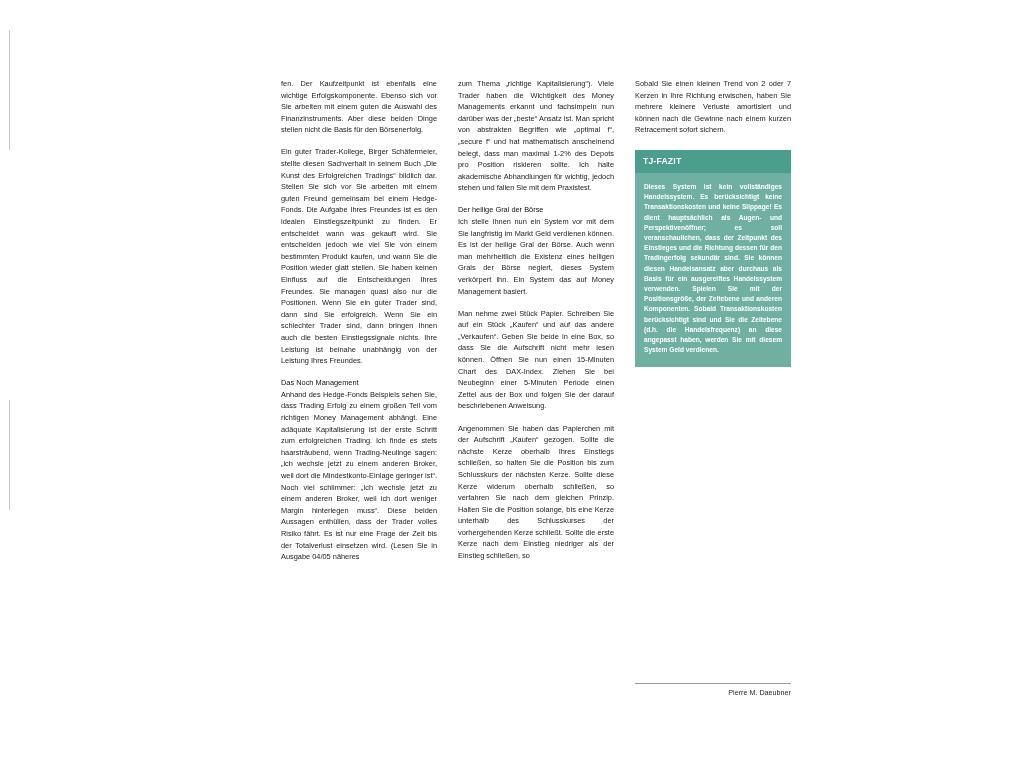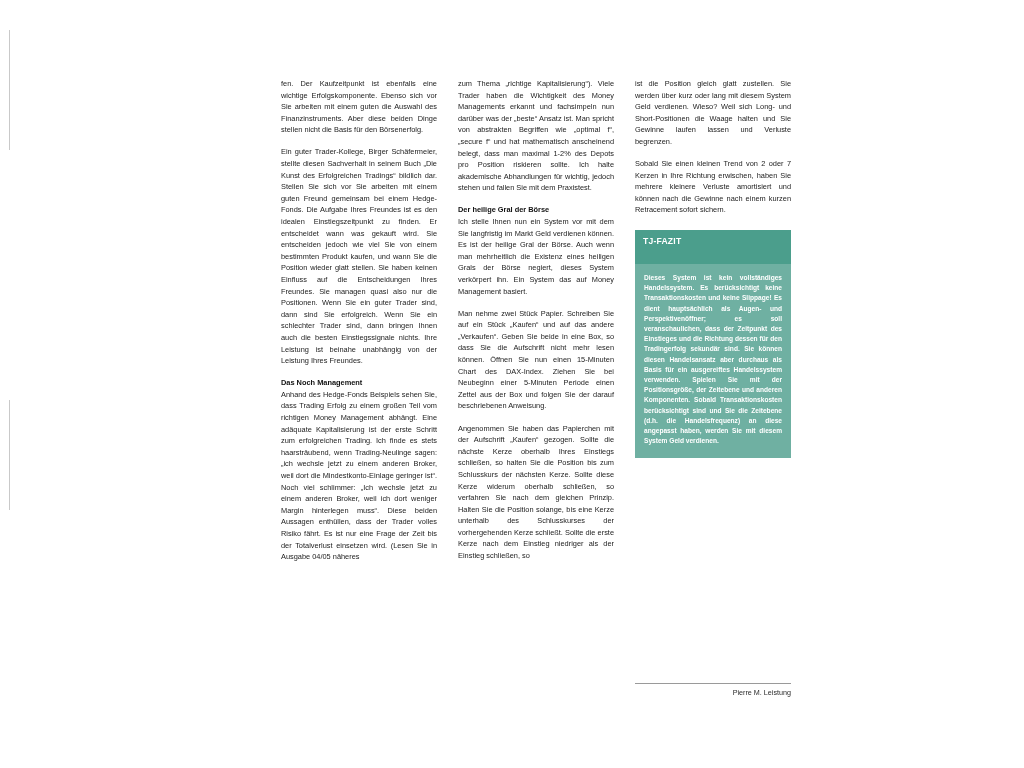--- a/index.html
+++ b/index.html
@@ -47,36 +47,36 @@
     font-size: 7.4px;
     line-height: 11.6px;
     text-align: justify;
     color: #1b1b1b;
     margin-bottom: 10.5px;
     hyphens: manual;
   }
   .col h3 {
     font-size: 7.4px;
     line-height: 11.6px;
-    font-weight: bold;
+    font-weight: normal;
     color: #111;
     margin-bottom: 0px;
   }
   
   .fazit {
     width: 156px;
     margin-top: 14px;
     background: #6fb0a2;
   }
   .fazit-head {
     background: #4b9e8c;
     color: #ffffff;
     font-weight: bold;
     font-size: 8.6px;
-    padding: 6px 8px 18px 8px;
+    padding: 6px 8px 7px 8px;
     letter-spacing: 0.2px;
   }
   .fazit-body {
     color: #ffffff;
     font-size: 6.6px;
     line-height: 10.2px;
     font-weight: bold;
     text-align: justify;
     padding: 9px 9px 12px 9px;
   }
@@ -116,26 +116,25 @@
 
     <div class="col">
       <p>zum Thema „richtige Kapitalisierung“). Viele Trader haben die Wichtigkeit des Money Managements erkannt und fachsimpeln nun darüber was der „beste“ Ansatz ist. Man spricht von abstrakten Begriffen wie „optimal f“, „secure f“ und hat mathematisch anscheinend belegt, dass man maximal 1-2% des Depots pro Position riskieren sollte. Ich halte akademische Abhandlungen für wichtig, jedoch stehen und fallen Sie mit dem Praxistest.</p>
       <h3>Der heilige Gral der Börse</h3>
       <p>Ich stelle Ihnen nun ein System vor mit dem Sie langfristig im Markt Geld verdienen können. Es ist der heilige Gral der Börse. Auch wenn man mehrheitlich die Existenz eines heiligen Grals der Börse negiert, dieses System verkörpert ihn. Ein System das auf Money Management basiert.</p>
       <p>Man nehme zwei Stück Papier. Schreiben Sie auf ein Stück „Kaufen“ und auf das andere „Verkaufen“. Geben Sie beide in eine Box, so dass Sie die Aufschrift nicht mehr lesen können. Öffnen Sie nun einen 15-Minuten Chart des DAX-Index. Ziehen Sie bei Neubeginn einer 5-Minuten Periode einen Zettel aus der Box und folgen Sie der darauf beschriebenen Anweisung.</p>
       <p>Angenommen Sie haben das Papierchen mit der Aufschrift „Kaufen“ gezogen. Sollte die nächste Kerze oberhalb Ihres Einstiegs schließen, so halten Sie die Position bis zum Schlusskurs der nächsten Kerze. Sollte diese Kerze widerum oberhalb schließen, so verfahren Sie nach dem gleichen Prinzip. Halten Sie die Position solange, bis eine Kerze unterhalb des Schlusskurses der vorhergehenden Kerze schließt. Sollte die erste Kerze nach dem Einstieg niedriger als der Einstieg schließen, so</p>
     </div>
 
     <div class="col">
-      <p>ist die Position gleich glatt zustellen. Sie werden über kurz oder lang mit diesem System Geld verdienen. Wieso? Weil sich Long- und Short-Positionen die Waage halten und Sie Gewinne laufen lassen und Verluste begrenzen.</p>
       <p>Sobald Sie einen kleinen Trend von 2 oder 7 Kerzen in Ihre Richtung erwischen, haben Sie mehrere kleinere Verluste amortisiert und können nach die Gewinne nach einem kurzen Retracement sofort sichern.</p>
 
       <div class="fazit">
         <div class="fazit-head">TJ-FAZIT</div>
         <div class="fazit-body">Dieses System ist kein vollständiges Handelssystem. Es berücksichtigt keine Transaktionskosten und keine Slippage! Es dient hauptsächlich als Augen- und Perspektivenöffner; es soll veranschaulichen, dass der Zeitpunkt des Einstieges und die Richtung dessen für den Tradingerfolg sekundär sind. Sie können diesen Handelsansatz aber durchaus als Basis für ein ausgereiftes Handelssystem verwenden. Spielen Sie mit der Positionsgröße, der Zeitebene und anderen Komponenten. Sobald Transaktionskosten berücksichtigt sind und Sie die Zeitebene (d.h. die Handelsfrequenz) an diese angepasst haben, werden Sie mit diesem System Geld verdienen.</div>
       </div>
 
       <div class="footer-rule"></div>
-      <div class="footer-author">Pierre M. Leistung</div>
+      <div class="footer-author">Pierre M. Daeubner</div>
     </div>
 
   </div>
 </div>
 
 </body></html>

